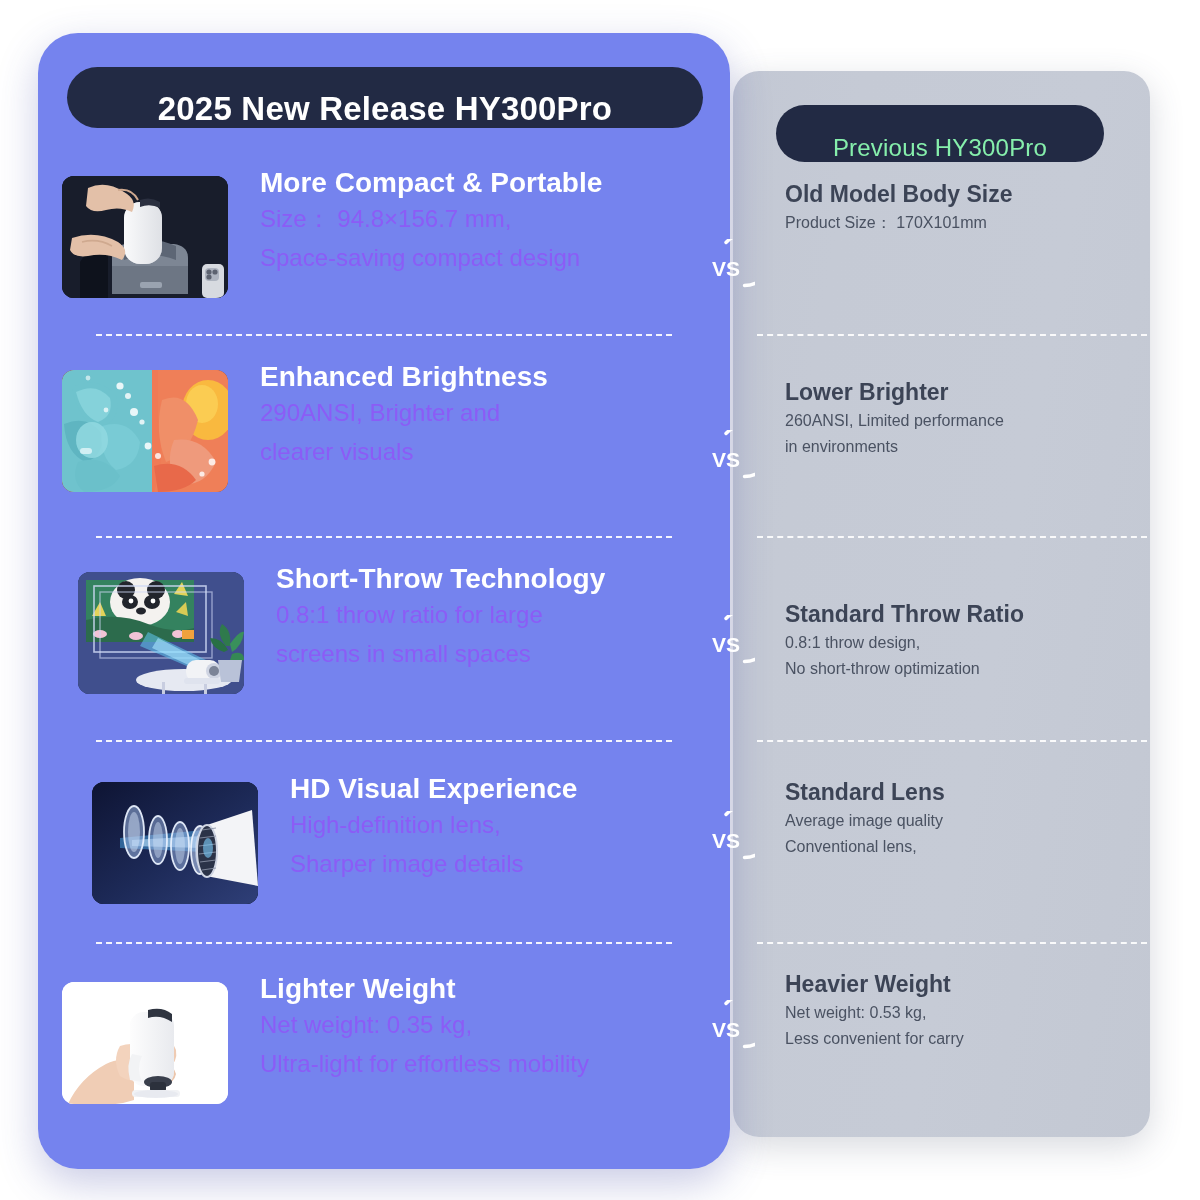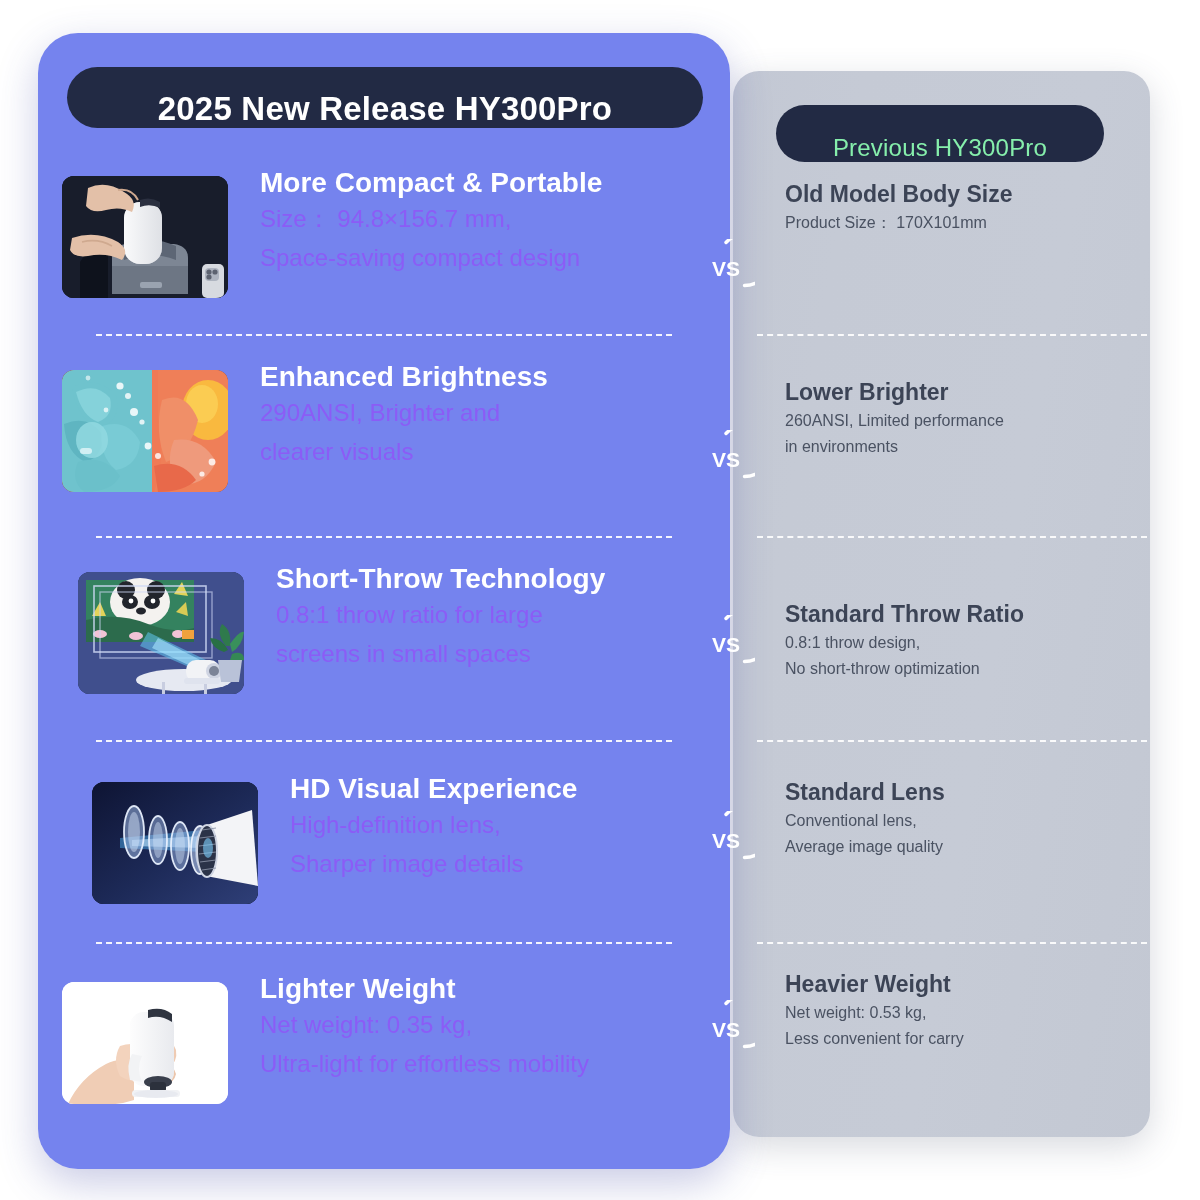--- a/index.html
+++ b/index.html
@@ -424,22 +424,22 @@
     </div>
     <div class="new-text">
       <div class="new-head">HD Visual Experience</div>
       <div class="new-line">High-definition lens,</div>
       <div class="new-line">Sharper image details</div>
     </div>
   </div>
 
   <div class="old-row" style="top:778px;">
     <div class="old-head">Standard Lens</div>
+    <div class="old-line">Average image quality</div>
     <div class="old-line">Conventional lens,</div>
-    <div class="old-line">Average image quality</div>
   </div>
 
   <div class="vs-badge" style="left:697px; top:811px;">
     <svg viewBox="0 0 58 58">
       <path d="M29 3.5 A25.5 25.5 0 1 1 47.5 46.5" fill="none" stroke="#ffffff" stroke-width="3.4" stroke-linecap="round"></path>
       <text x="29" y="37" text-anchor="middle" font-family="Liberation Sans, sans-serif" font-size="21" font-weight="bold" fill="#ffffff">VS</text>
     </svg>
   </div>
 
   <div class="divider left" style="top:942px;"></div>

